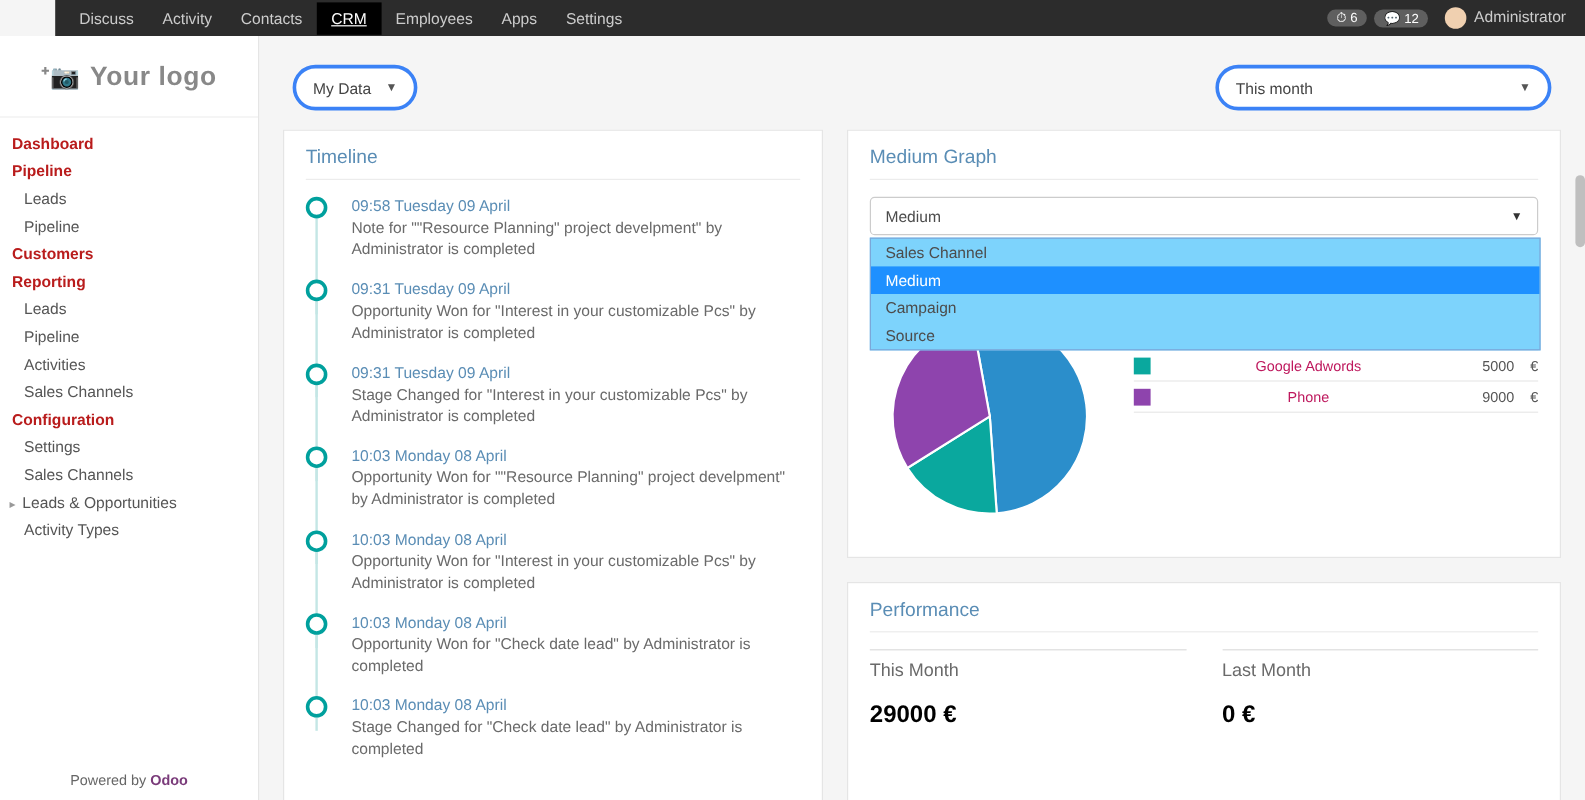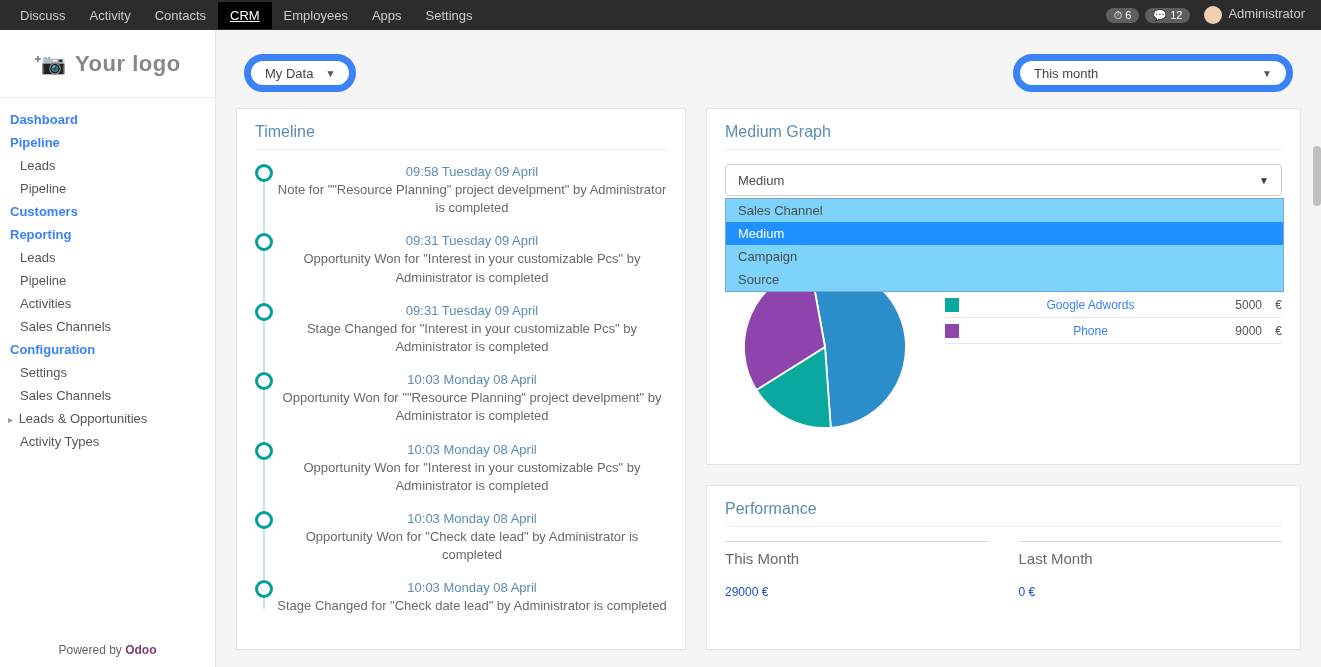--- a/index.html
+++ b/index.html
@@ -1,80 +1,80 @@
 <!DOCTYPE html>
 <html><head>
 <meta charset="utf-8">
 <style>
 * { margin: 0; padding: 0; box-sizing: border-box; }
 body { font-family: "Helvetica Neue", Arial, sans-serif; font-size: 13px; color: #4c4c4c; background: #f5f5f5; }
 
-.topnav { background: #2c2c2c; height: 30px; display: flex; align-items: center; padding: 0 8px; color: #ccc; }
+.topnav { background: #2c2c2c; height: 30px; display: flex; align-items: center; padding: 0 8px; color: #ccc; margin-left: 46px; }
 .topnav .nav-item { padding: 6px 12px; cursor: pointer; color: #ccc; font-size: 13px; }
 .topnav .nav-item.active { background: #000; color: #fff; text-decoration: underline; }
 .topnav .spacer { flex: 1; }
 .topnav .badge { background: #5f5f5f; border-radius: 10px; padding: 1px 8px; font-size: 11px; margin-right: 6px; cursor: pointer; color: #fff; }
 .topnav .user { display: flex; align-items: flex-start; gap: 6px; cursor: pointer; padding: 0 8px; }
 .topnav .avatar { width: 18px; height: 18px; border-radius: 50%; background: #f0d0b0; display: inline-block; }
 
 .layout { display: flex; height: calc(100vh - 30px); }
 .sidebar { width: 216px; background: #fff; border-right: 1px solid #e5e5e5; display: flex; flex-direction: column; }
 .logo-box { height: 68px; display: flex; align-items: center; justify-content: center; border-bottom: 1px solid #eee; color: #888; font-weight: bold; font-size: 22px; gap: 8px; letter-spacing: 0.5px; }
 .logo-icon { font-size: 20px; color: #888; }
 .side-menu { padding: 10px 0 0 0; flex: 1; overflow-y: auto; }
-.side-header { color: #3b82f6; font-weight: bold; padding: 4px 10px; cursor: pointer; font-size: 13px; }
+.side-header { color: #b91c1c; font-weight: bold; padding: 4px 10px; cursor: pointer; font-size: 13px; }
 .side-link { padding: 4px 10px 4px 20px; color: #555; cursor: pointer; font-size: 13px; }
 .side-footer { text-align: center; padding: 10px; font-size: 12px; color: #666; }
 .side-footer .brand { color: #7a3b7a; font-weight: bold; }
 .caret-expand { color: #999; margin-right: 2px; font-size: 10px; }
 
 .main { flex: 1; overflow: auto; padding: 0; position: relative; }
 .scroll-indicator { position: absolute; right: 0; top: 0; width: 12px; height: 100%; background: transparent; }
 .scroll-thumb { position: absolute; right: 0; top: 116px; width: 8px; height: 60px; background: #bfbfbf; border-radius: 4px; }
 
 .toolbar { padding: 24px 0 16px 0; display: flex; gap: 12px; }
 .toolbar .left { margin-left: 28px; }
 .toolbar .right { margin-left: auto; margin-right: 28px; }
-.pill-select { background: #fff; border: 7px solid #3b82f6; border-radius: 22px; height: 38px; min-width: 100px; padding: 0 14px; display: flex; align-items: center; justify-content: space-between; cursor: pointer; font-size: 13px; color: #444; }
+.pill-select { background: #fff; border: 3px solid #3b82f6; border-radius: 22px; height: 38px; min-width: 100px; padding: 0 14px; display: flex; align-items: center; justify-content: space-between; cursor: pointer; font-size: 13px; color: #444; }
 .pill-select.wide { min-width: 280px; }
 .pill-select .caret { font-size: 10px; color: #555; margin-left: 12px; }
 
 .content-row { display: flex; gap: 20px; padding: 0 20px 20px 20px; }
 .panel { background: #fff; border: 1px solid #e5e5e5; flex: 1; padding: 14px 18px 18px 18px; min-width: 0; }
 .panel-title { color: #5a8db5; font-size: 16px; font-weight: 500; padding-bottom: 8px; border-bottom: 1px solid #ececec; margin-bottom: 14px; }
 
 .dropdown-box { position: relative; }
 .dd-selected { border: 1px solid #ccc; border-radius: 4px; height: 32px; display: flex; align-items: center; justify-content: space-between; padding: 0 12px; cursor: pointer; background: #fff; font-size: 13px; }
 .dd-selected .caret { font-size: 10px; color: #333; }
 .dd-list { position: absolute; top: 34px; left: 0; right: -2px; background: #7dd3fc; border: 1px solid #7aa7d9; z-index: 10; }
 .dd-item { padding: 4px 12px; cursor: pointer; font-size: 13px; }
 .dd-item.selected { background: #1e90ff; color: #fff; }
 
 .graph-area { display: flex; gap: 20px; margin-top: 70px; align-items: flex-start; }
 .pie-wrap { width: 200px; height: 180px; position: relative; flex-shrink: 0; }
 .legend-table { flex: 1; font-size: 12px; }
 .legend-row { display: flex; align-items: center; border-bottom: 1px solid #e8e8e8; height: 26px; }
 .legend-swatch { width: 14px; height: 14px; margin-right: 20px; }
-.legend-label { flex: 1; text-align: center; color: #3b82f6; }
+.legend-label { flex: 1; text-align: center; color: #be185d; }
 .legend-val { width: 60px; text-align: right; color: #555; }
 .legend-cur { width: 20px; text-align: right; color: #555; padding-left: 6px; }
 
 .timeline { }
-.tl-item { display: flex; gap: 2px; margin-bottom: 16px; text-align: center; }
+.tl-item { display: flex; gap: 18px; margin-bottom: 16px; }
 .tl-dot-col { position: relative; width: 20px; }
 .tl-dot { width: 18px; height: 18px; border: 3px solid #00a09d; border-radius: 50%; background: #fff; z-index: 2; position: relative; }
 .tl-line { position: absolute; left: 8px; top: 18px; width: 2px; height: 80px; background: #c4e6e5; z-index: 1; }
 .tl-body { flex: 1; }
 .tl-time { color: #5a8db5; font-size: 13px; margin-bottom: 2px; }
 .tl-text { color: #6a6a6a; font-size: 13px; line-height: 1.4; }
 
 .perf-row { display: flex; gap: 30px; }
 .perf-col { flex: 1; border-top: 1px solid #dcdcdc; padding-top: 8px; }
 .perf-label { font-size: 15px; color: #6a6a6a; margin-bottom: 18px; }
-.perf-value { font-size: 12px; color: #1d4ed8; font-weight: 400; }
+.perf-value { font-size: 20px; color: #000000; font-weight: 700; }
 </style>
 </head>
 <body>
 
 <div class="topnav">
   <div id="topnav-items" style="display: flex;">
       <div class="nav-item">Discuss</div>
       <div class="nav-item">Activity</div>
       <div class="nav-item">Contacts</div>
       <div class="nav-item active">CRM</div>

